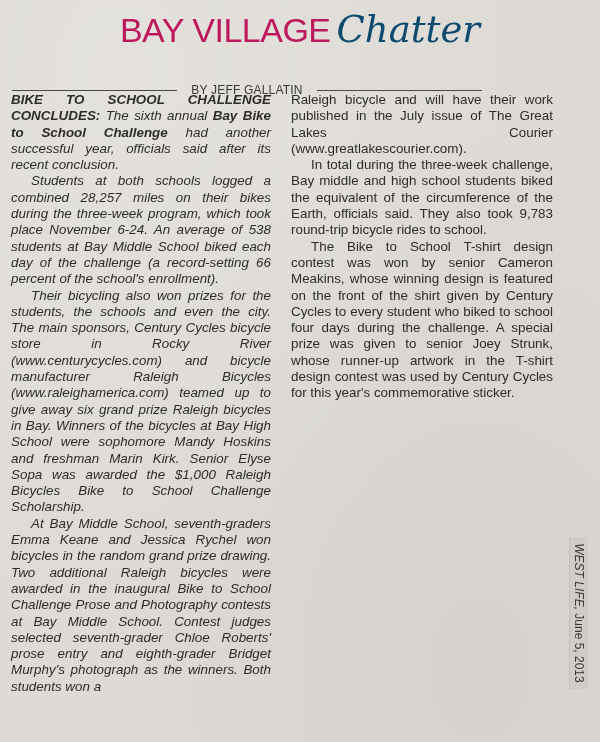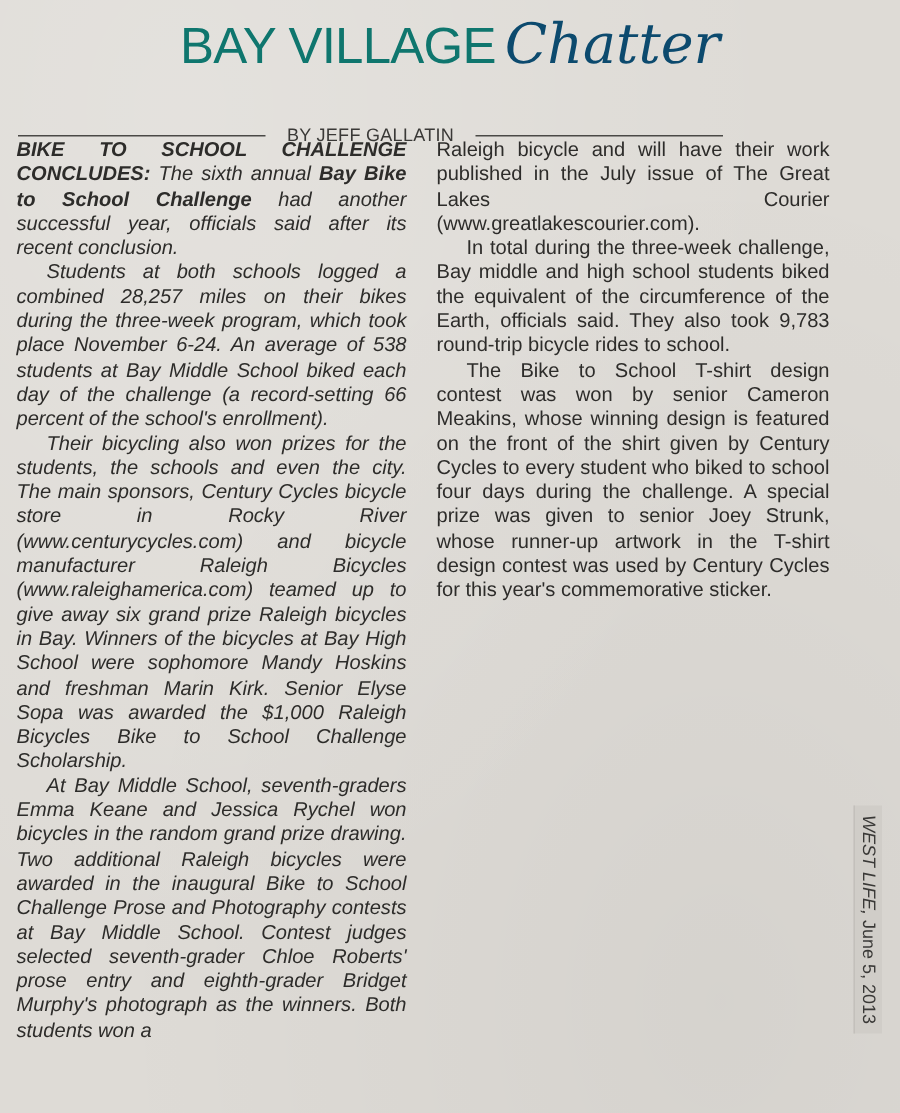--- a/index.html
+++ b/index.html
@@ -17,21 +17,21 @@
       radial-gradient(ellipse at 80% 90%, rgba(0,0,0,0.04), transparent 60%),
       #dedbd6;
   }
   .masthead {
     position: absolute; left: 0; top: 8px; width: 600px;
     text-align: center; white-space: nowrap;
   }
   .masthead .plain {
     font-family: "Liberation Sans", sans-serif;
     font-weight: 300; font-size: 34px; letter-spacing: -0.5px;
-    color: #0f766e;
+    color: #be185d;
     -webkit-text-stroke: 0;
   }
   .masthead .script {
     font-family: "DejaVu Serif", serif;
     font-style: italic; font-size: 37px; color: #0c4a6e; margin-left: 6px;
   }
   .byline-row {
     position: absolute; left: 12px; top: 64px; width: 470px; height: 20px;
     display: flex; align-items: center; justify-content: center; margin-top: 16px;
   }

